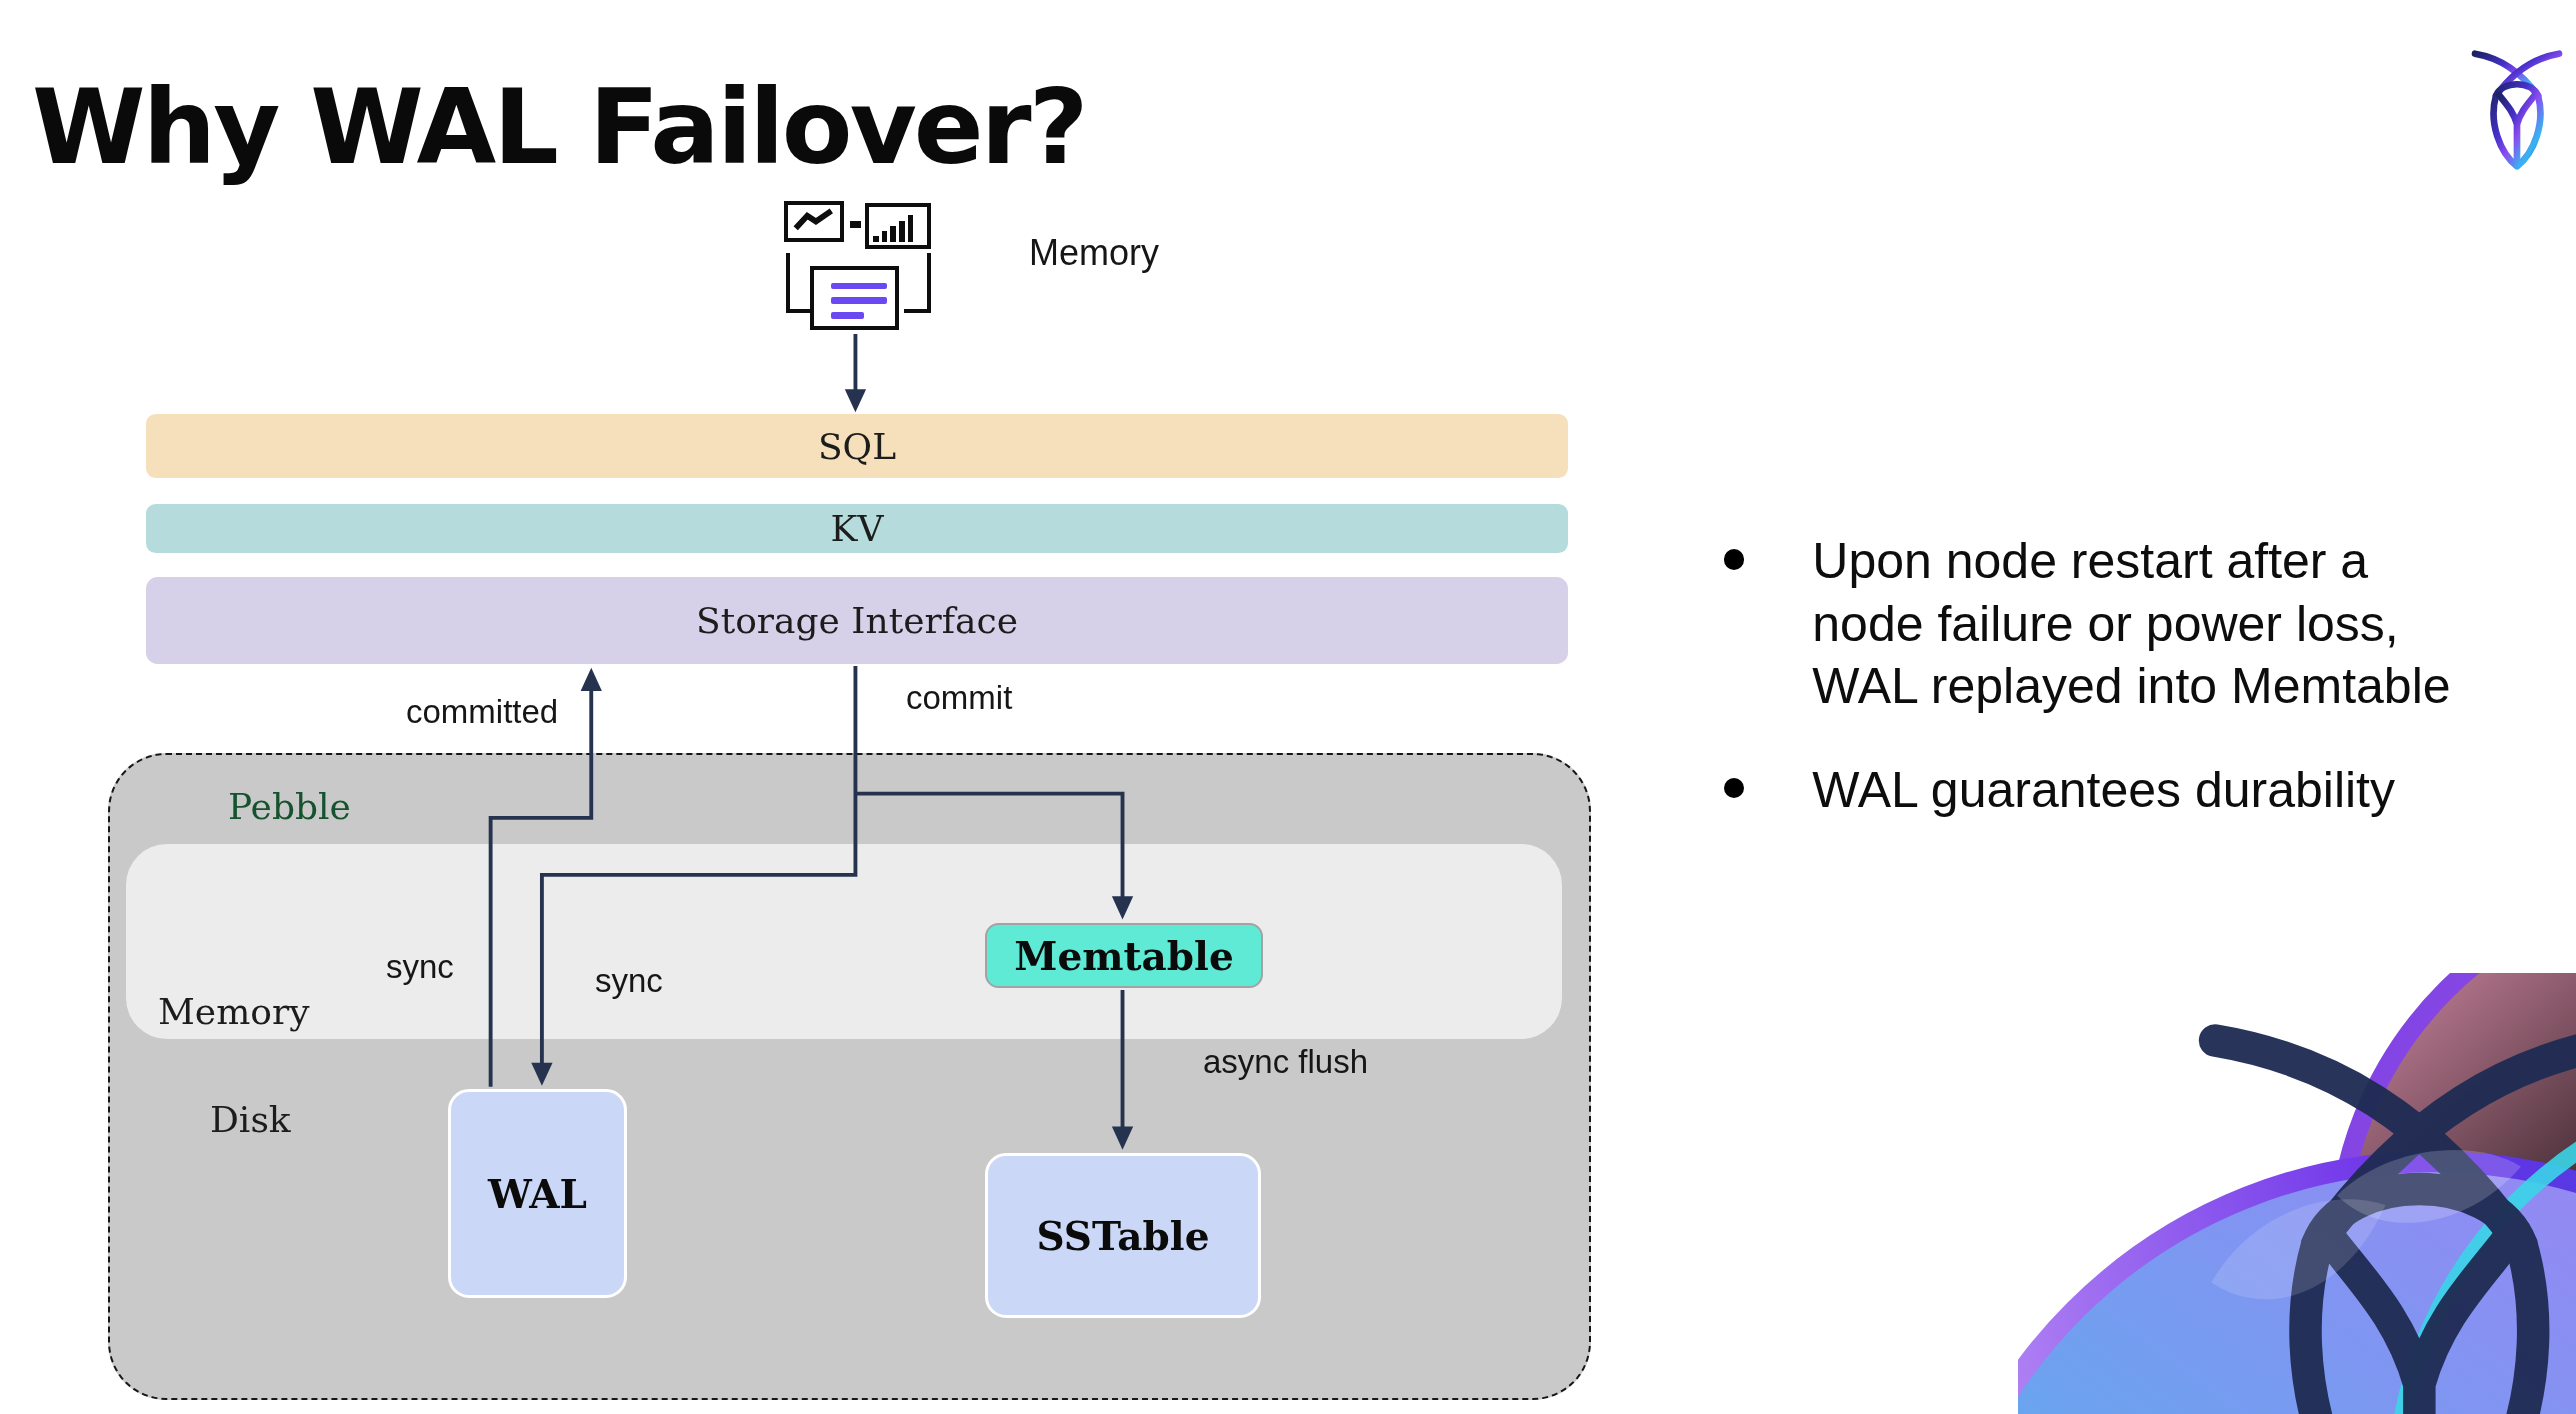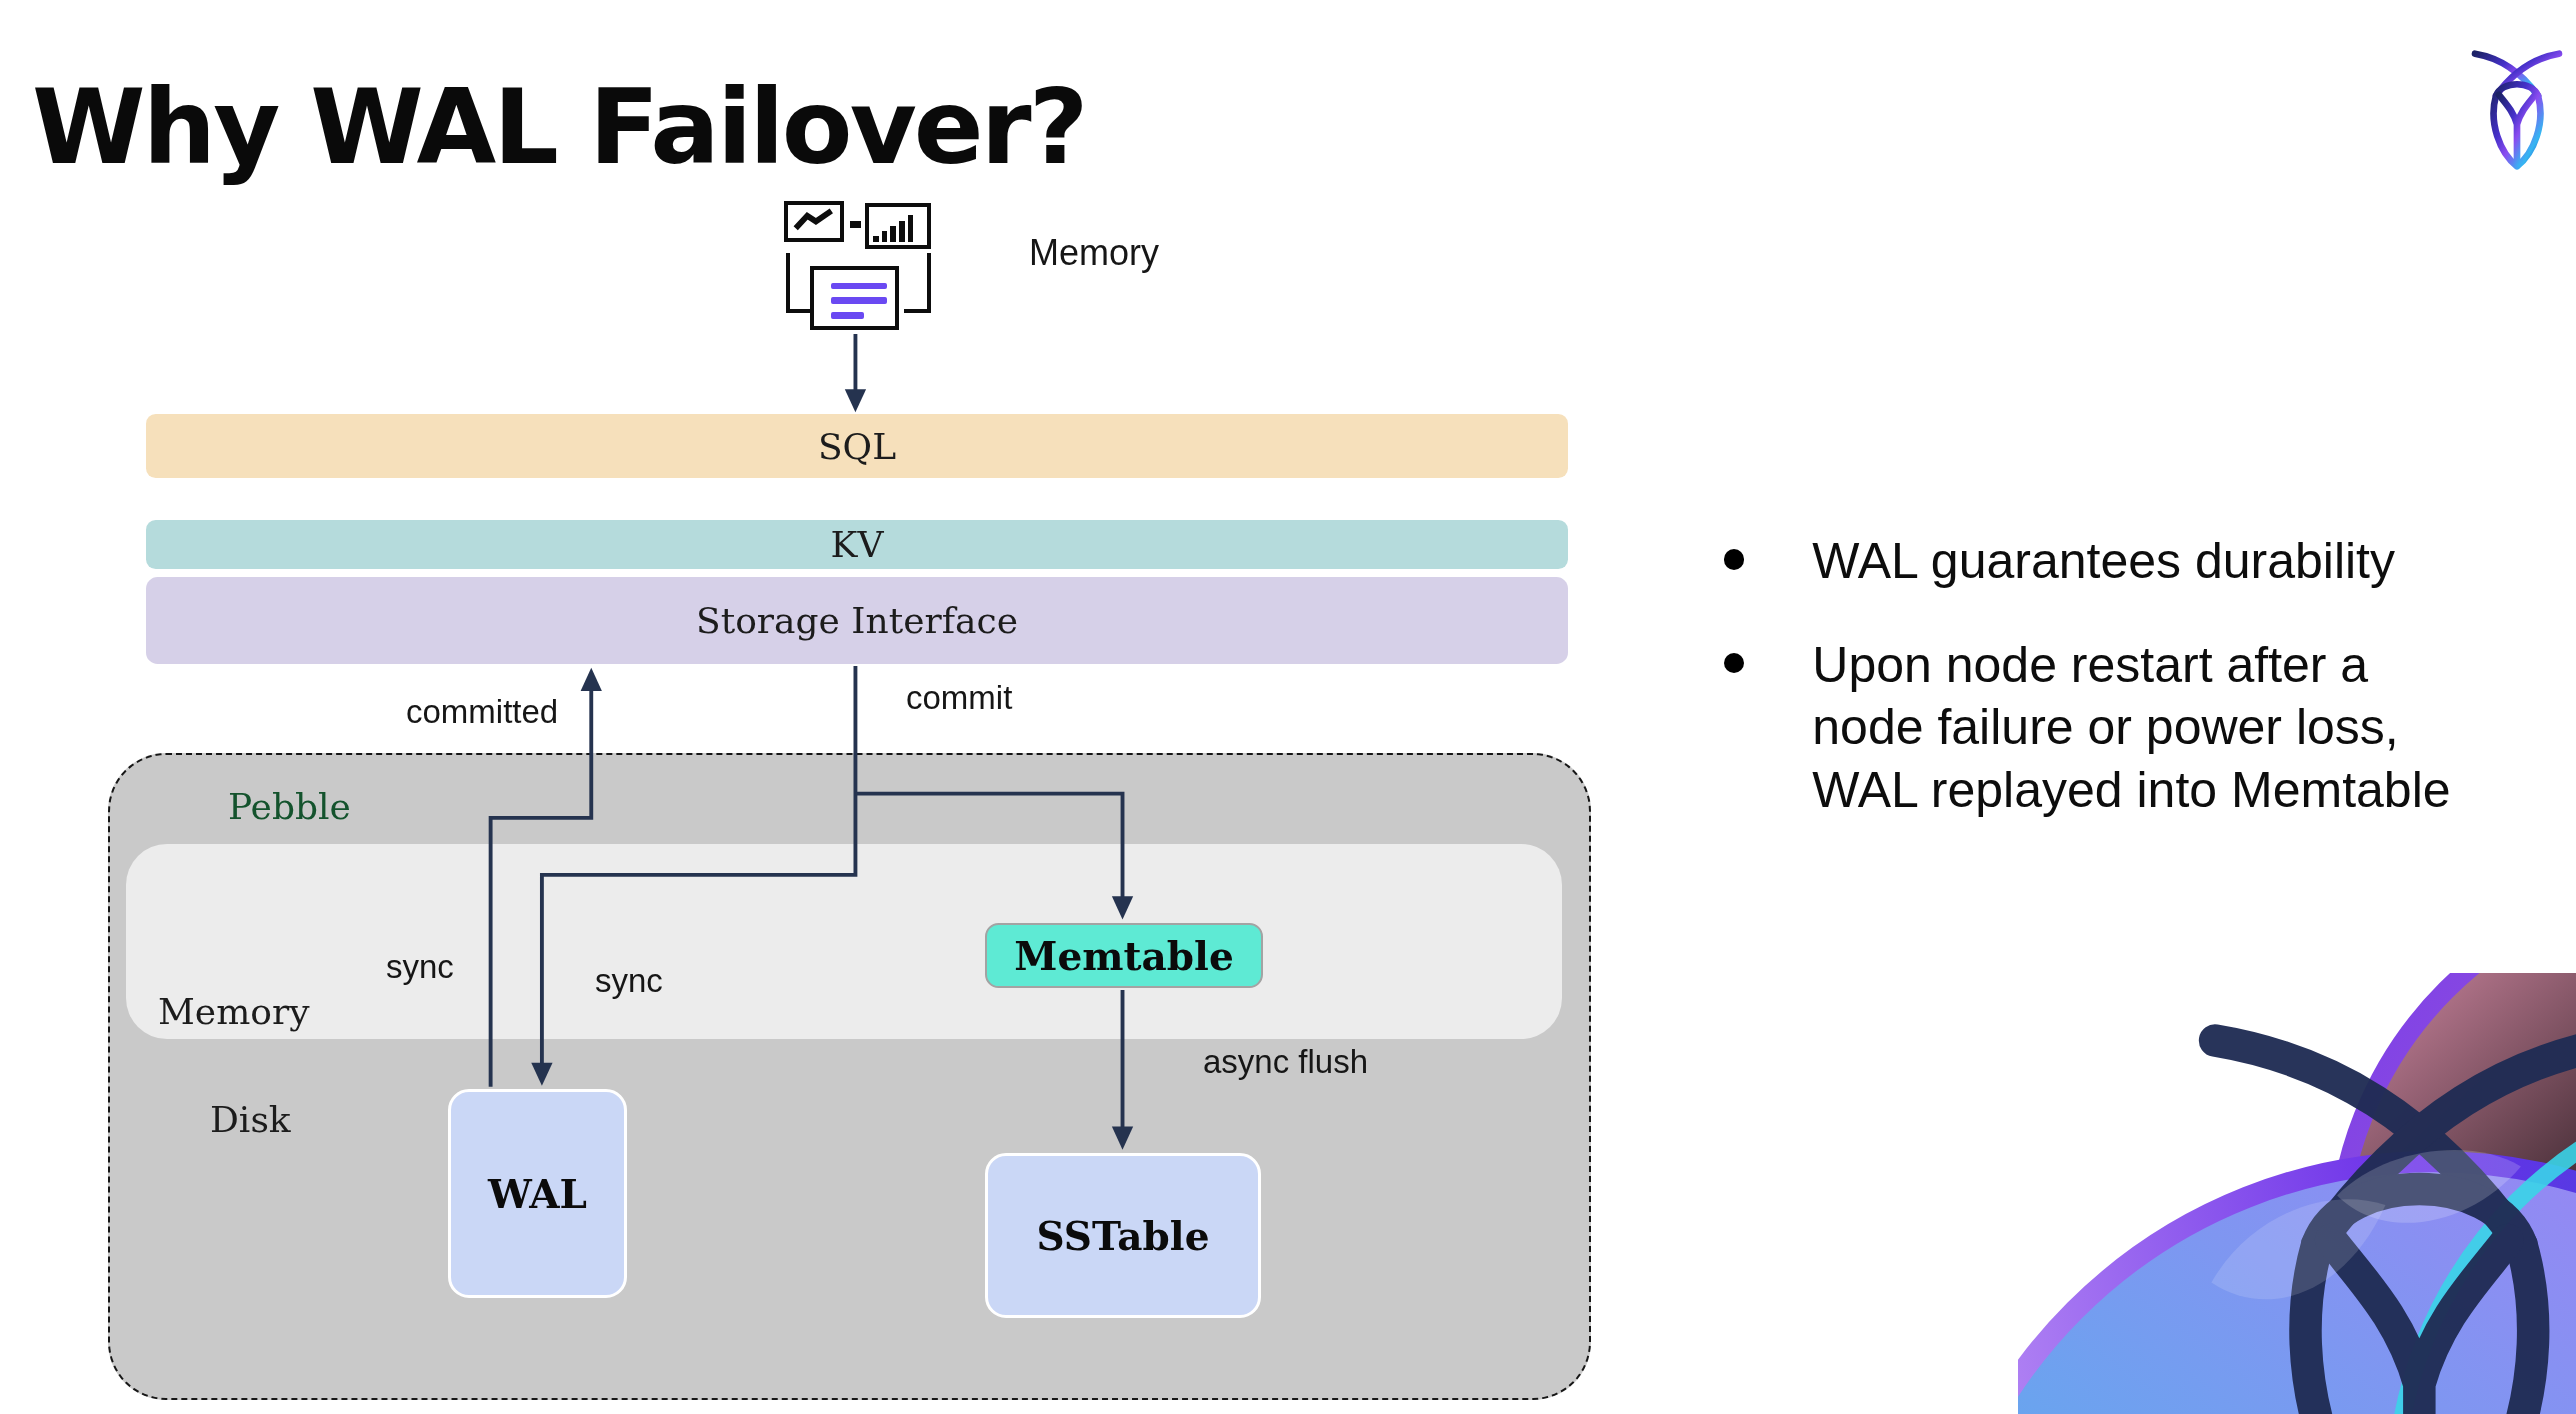--- a/index.html
+++ b/index.html
@@ -24,21 +24,21 @@
   .doc i{position:absolute;display:block;height:6.8px;border-radius:1.9px;background:#6a49f2;}
   .doc i.l1{left:16.5px;top:12.6px;width:56px;}
   .doc i.l2{left:16.5px;top:27px;width:56px;}
   .doc i.l3{left:16.5px;top:42px;width:33px;}
   .client-label{left:1029px;top:232px;font-size:36px;color:#161616;}
 
   
   .bar{left:146px;width:1422px;border-radius:9.7px;display:flex;align-items:center;justify-content:center;
        font-family:"DejaVu Serif","Liberation Serif",serif;font-size:36px;color:#1c1c1c;}
   .bar-sql{top:414px;height:64px;background:#f6e0bb;}
-  .bar-kv{top:504px;height:49px;background:#b5dbdc;margin-top:16px;}
+  .bar-kv{top:504px;height:49px;background:#b5dbdc;}
   .bar-storage{top:577px;height:87px;background:#d6d0e8;border-radius:11.6px;}
 
   
   .pebble{left:108px;top:753px;width:1483px;height:647px;background:#c9c9c9;
           border:2.9px dashed #161616;border-radius:58px;box-sizing:border-box;}
   .memory-band{position:absolute;left:15.5px;top:89px;width:1436px;height:195px;background:#ececec;border-radius:41px;}
   .pebble-label{position:absolute;left:118px;top:31px;font-family:"DejaVu Serif","Liberation Serif",serif;
                 font-size:36px;color:#14532d;}
   .memory-label{position:absolute;left:48px;top:236px;font-family:"DejaVu Serif","Liberation Serif",serif;
                 font-size:36px;color:#1c1c1c;}
@@ -166,27 +166,27 @@
 
   <div class="abs edge-label lab-committed">committed</div>
   <div class="abs edge-label lab-commit">commit</div>
   <div class="abs edge-label lab-sync1">sync</div>
   <div class="abs edge-label lab-sync2">sync</div>
   <div class="abs edge-label lab-async">async flush</div>
 
   <div class="abs bullets">
     <div class="bullet">
       <span class="dot"></span>
-      <span class="txt">WAL guarantees durability</span>
-    </div>
-    <div class="bullet">
-      <span class="dot"></span>
       <span class="txt">Upon node restart after a
 node failure or power loss,
 WAL replayed into Memtable</span>
+    </div>
+    <div class="bullet">
+      <span class="dot"></span>
+      <span class="txt">WAL guarantees durability</span>
     </div>
   </div>
 
   <svg class="abs art" width="558" height="442" viewBox="0 0 577 457">
     <defs>
       <linearGradient id="gPink" x1="0" y1="0" x2="0.9" y2="1">
         <stop offset="0" stop-color="#f19dbb"></stop>
         <stop offset="0.55" stop-color="#d univ66a96" stop-opacity="1"></stop>
         <stop offset="0.55" stop-color="#d66a96"></stop>
         <stop offset="1" stop-color="#b0437f"></stop>

